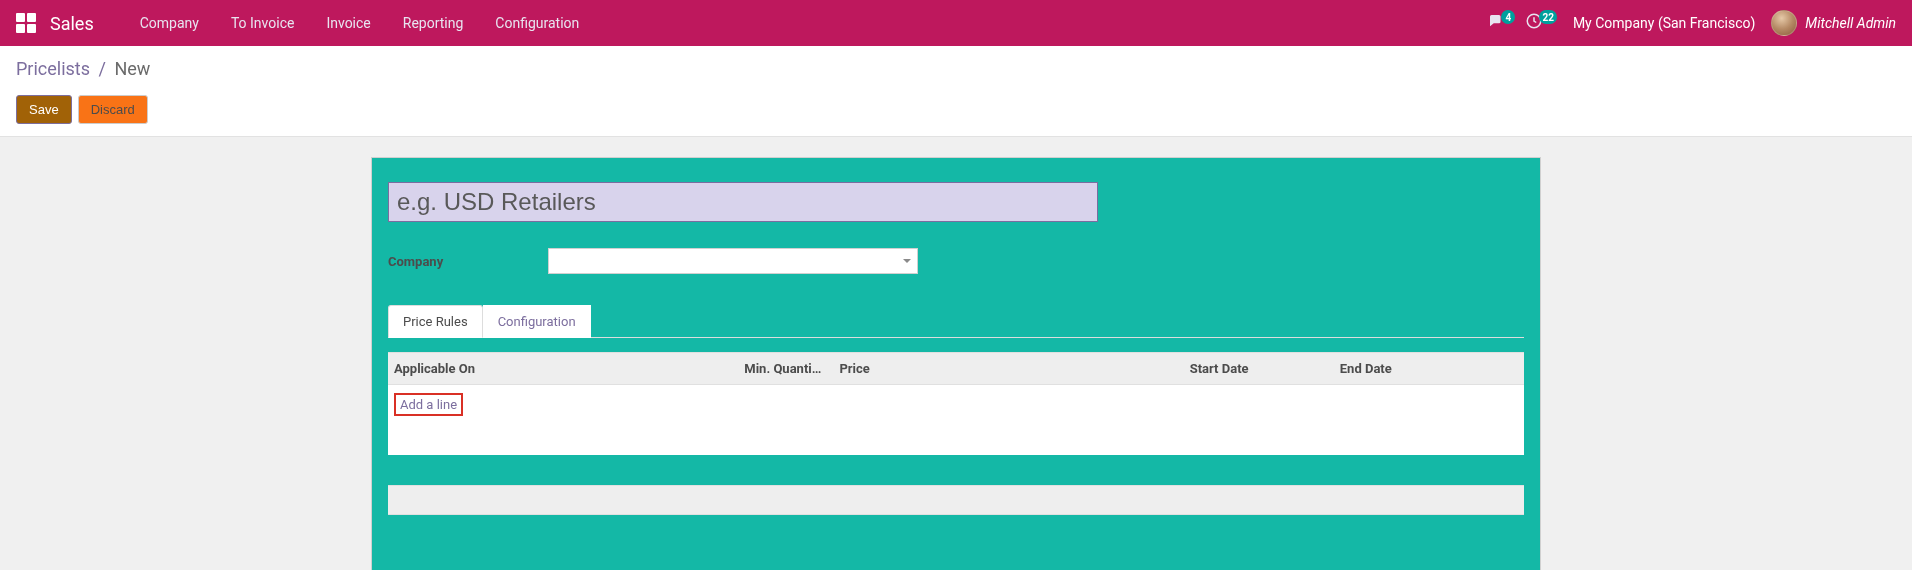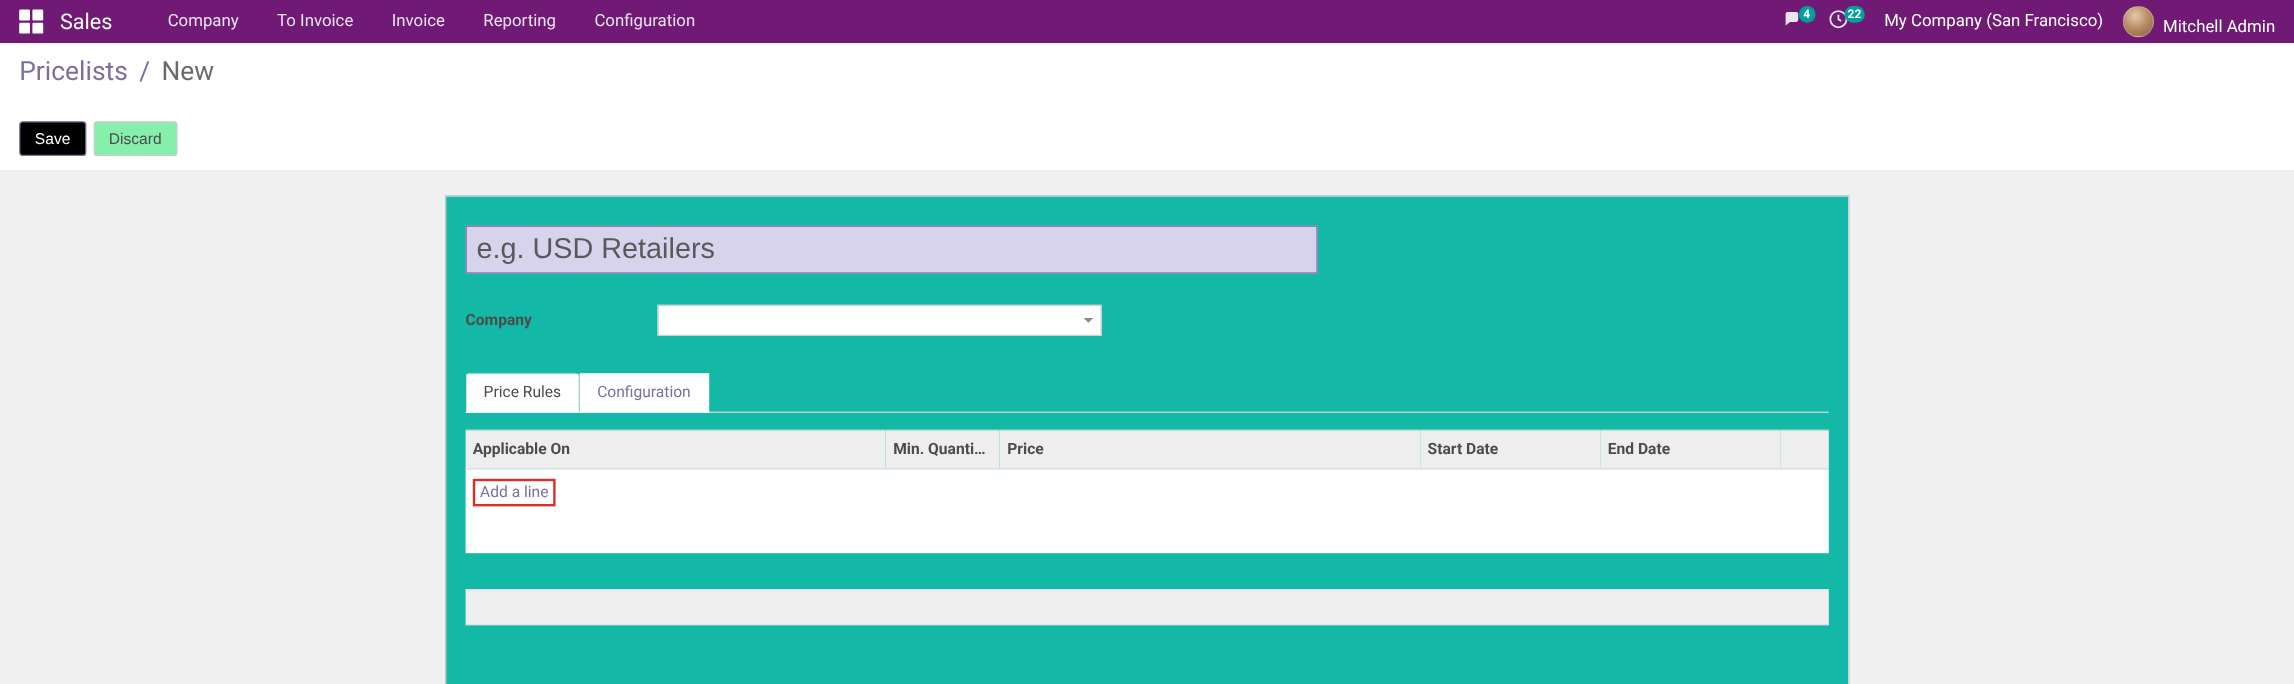--- a/index.html
+++ b/index.html
@@ -8,22 +8,22 @@
     font-size: 13px;
     color: #4c4c4c;
     background: #f9f9f9;
     width: 1912px;
     height: 570px;
     overflow: hidden;
   }
 
   
   .navbar {
-    background: #701a75;
-    height: 36px;
+    background: #be185d;
+    height: 46px;
     display: flex;
     align-items: center;
     padding: 0 16px;
     color: #ffffff;
   }
   .nav-left { display: flex; align-items: center; flex: 1; }
   .app-switcher {
     width: 20px; height: 20px;
     display: grid;
     grid-template-columns: 1fr 1fr;
@@ -63,54 +63,54 @@
     height: 14px;
     padding: 0 3px;
     display: inline-flex;
     align-items: center;
     justify-content: center;
     margin-left: -4px;
     position: relative;
     top: -6px;
   }
   .company-name { color: #fff; font-size: 14px; cursor: pointer; }
-  .user-box { display: flex; align-items: flex-end; gap: 8px; cursor: pointer; }
+  .user-box { display: flex; align-items: center; gap: 8px; cursor: pointer; font-style: italic; }
   .avatar {
     width: 26px; height: 26px; border-radius: 50%;
     background: radial-gradient(circle at 40% 30%, #e6c9a8 0%, #b58a65 50%, #8a5a3a 100%);
     border: 1px solid rgba(255,255,255,0.2);
   }
   .user-name { color: #fff; font-size: 14px; }
 
   
   .control-panel {
     background: #fff;
     border-bottom: 1px solid #e2e2e2;
     padding: 12px 16px 12px 16px;
   }
   .breadcrumb {
-    font-size: 22px;
-    margin-bottom: 28px;
+    font-size: 18px;
+    margin-bottom: 16px;
     color: #6b6b6b;
   }
   .breadcrumb a { color: #7c6e9e; text-decoration: none; cursor: pointer; }
   .breadcrumb .sep { color: #7c6e9e; margin: 0 4px; }
   .breadcrumb .current { color: #6b6b6b; }
   .buttons { display: flex; gap: 6px; }
   .btn {
     border: 1px solid #ccc;
-    background: #86efac;
+    background: #f97316;
     color: #4c4c4c;
     padding: 6px 12px;
     font-size: 13px;
     border-radius: 3px;
     cursor: pointer;
   }
   .btn-primary {
-    background: #000000;
+    background: #a16207;
     color: #fff;
     border-color: #7c6e9e;
   }
 
   
   .form-area {
     padding: 20px 0 0 0;
     display: flex;
     justify-content: center;
     background: #f0f0f0;

